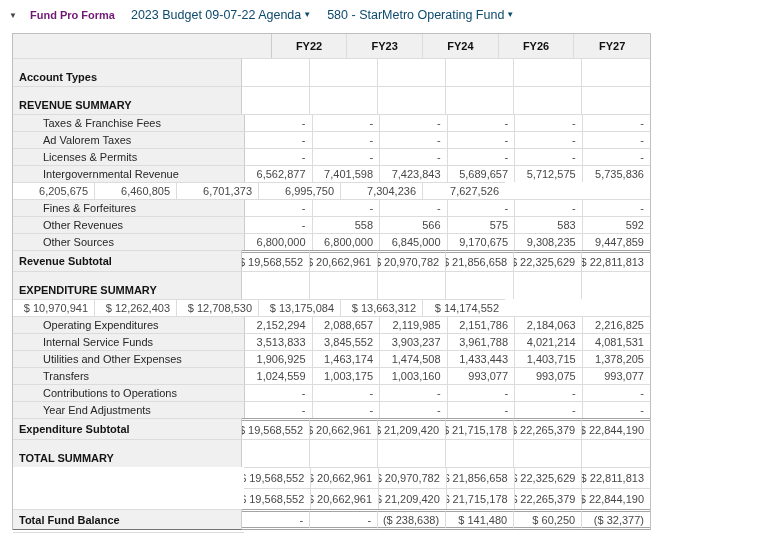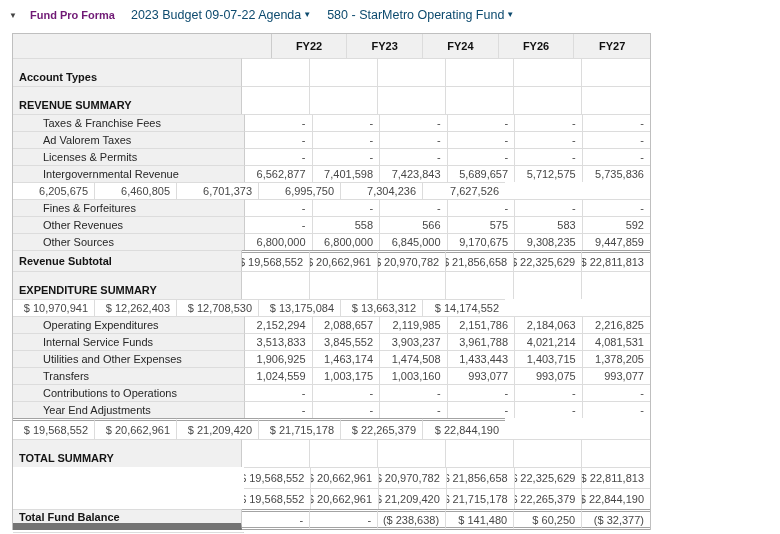--- a/index.html
+++ b/index.html
@@ -51,21 +51,21 @@
   .h-header .num-cell{justify-content:center;padding-right:0;}
   
   .section .label-cell{align-items:flex-end;padding-bottom:3px;font-weight:bold;color:#141414;}
   
   .detail .label-cell{padding-left:30px;}
   
   .subtotal .label-cell,.total .label-cell,.grand .label-cell{font-weight:bold;color:#141414;}
   .total .label-cell{padding-left:18px;margin-top:44px;}
   .subtotal .num-cell,.grand .num-cell{border-top:3px double #a3a3a3;}
   .grand .num-cell{border-bottom:3px double #a3a3a3;}
-  .grand .label-cell{border-bottom:7px solid #737373;}
+  .grand .label-cell{border-bottom:1px solid #737373;}
 </style>
 </head>
 <body>
 
 <div class="toolbar">
   <span class="collapse">▼</span>
   <span class="title">Fund Pro Forma</span>
   <span class="dropdown">
     <span>2023 Budget 09-07-22 Agenda</span>
     <span class="chev">▼</span>
@@ -248,20 +248,21 @@
     <div class="row detail h-detail">
       <div class="cell label-cell">Year End Adjustments</div>
       <div class="cell num-cell">-</div>
       <div class="cell num-cell">-</div>
       <div class="cell num-cell">-</div>
       <div class="cell num-cell">-</div>
       <div class="cell num-cell">-</div>
       <div class="cell num-cell">-</div>
     </div>
     <div class="row subtotal h-sub">
+      <div class="cell label-cell">Expenditure Subtotal</div>
       <div class="cell num-cell">$ 19,568,552</div>
       <div class="cell num-cell">$ 20,662,961</div>
       <div class="cell num-cell">$ 21,209,420</div>
       <div class="cell num-cell">$ 21,715,178</div>
       <div class="cell num-cell">$ 22,265,379</div>
       <div class="cell num-cell">$ 22,844,190</div>
     </div>
     <div class="row section h-section">
       <div class="cell label-cell">TOTAL SUMMARY</div>
       <div class="cell num-cell"></div>

